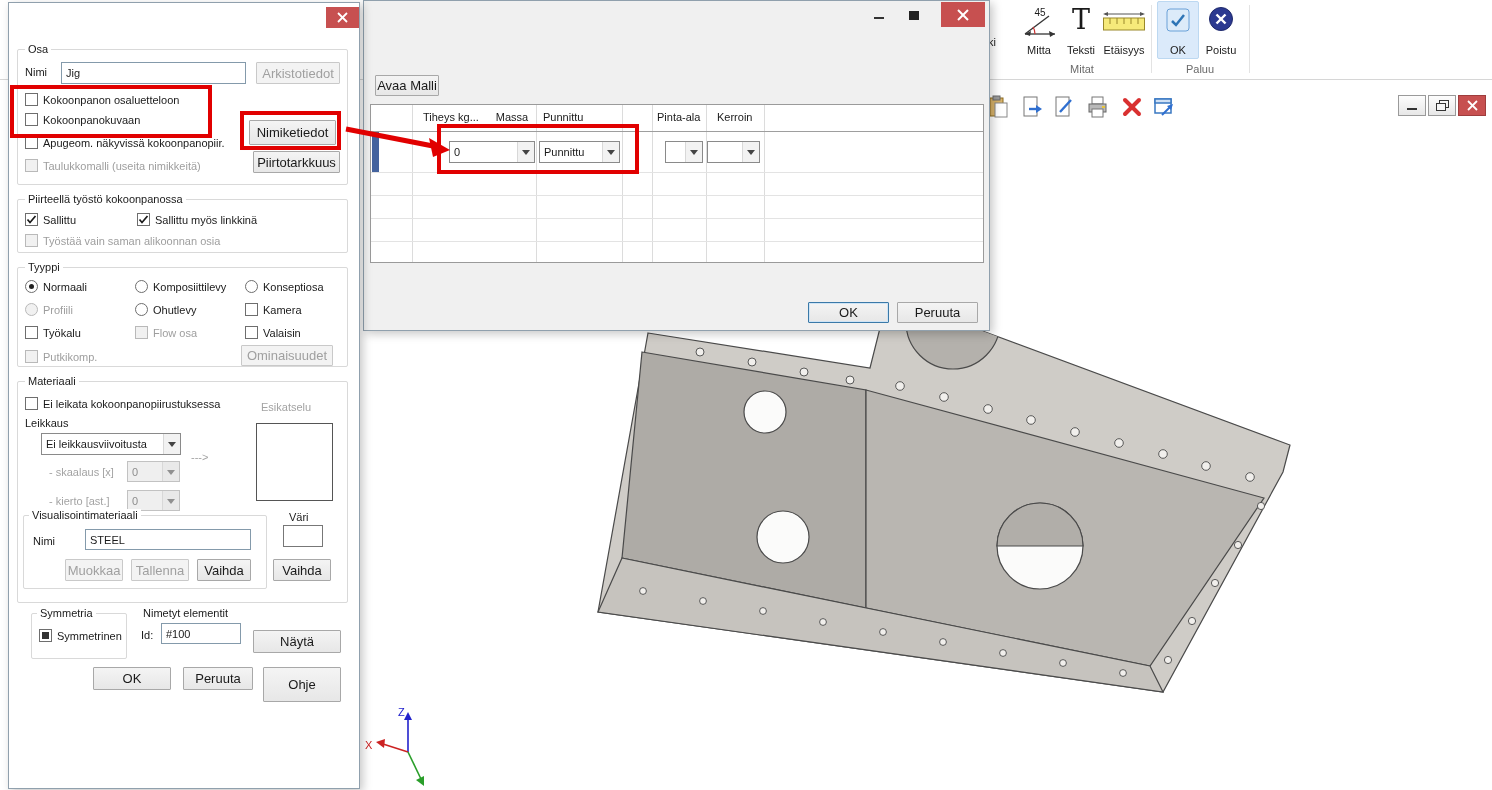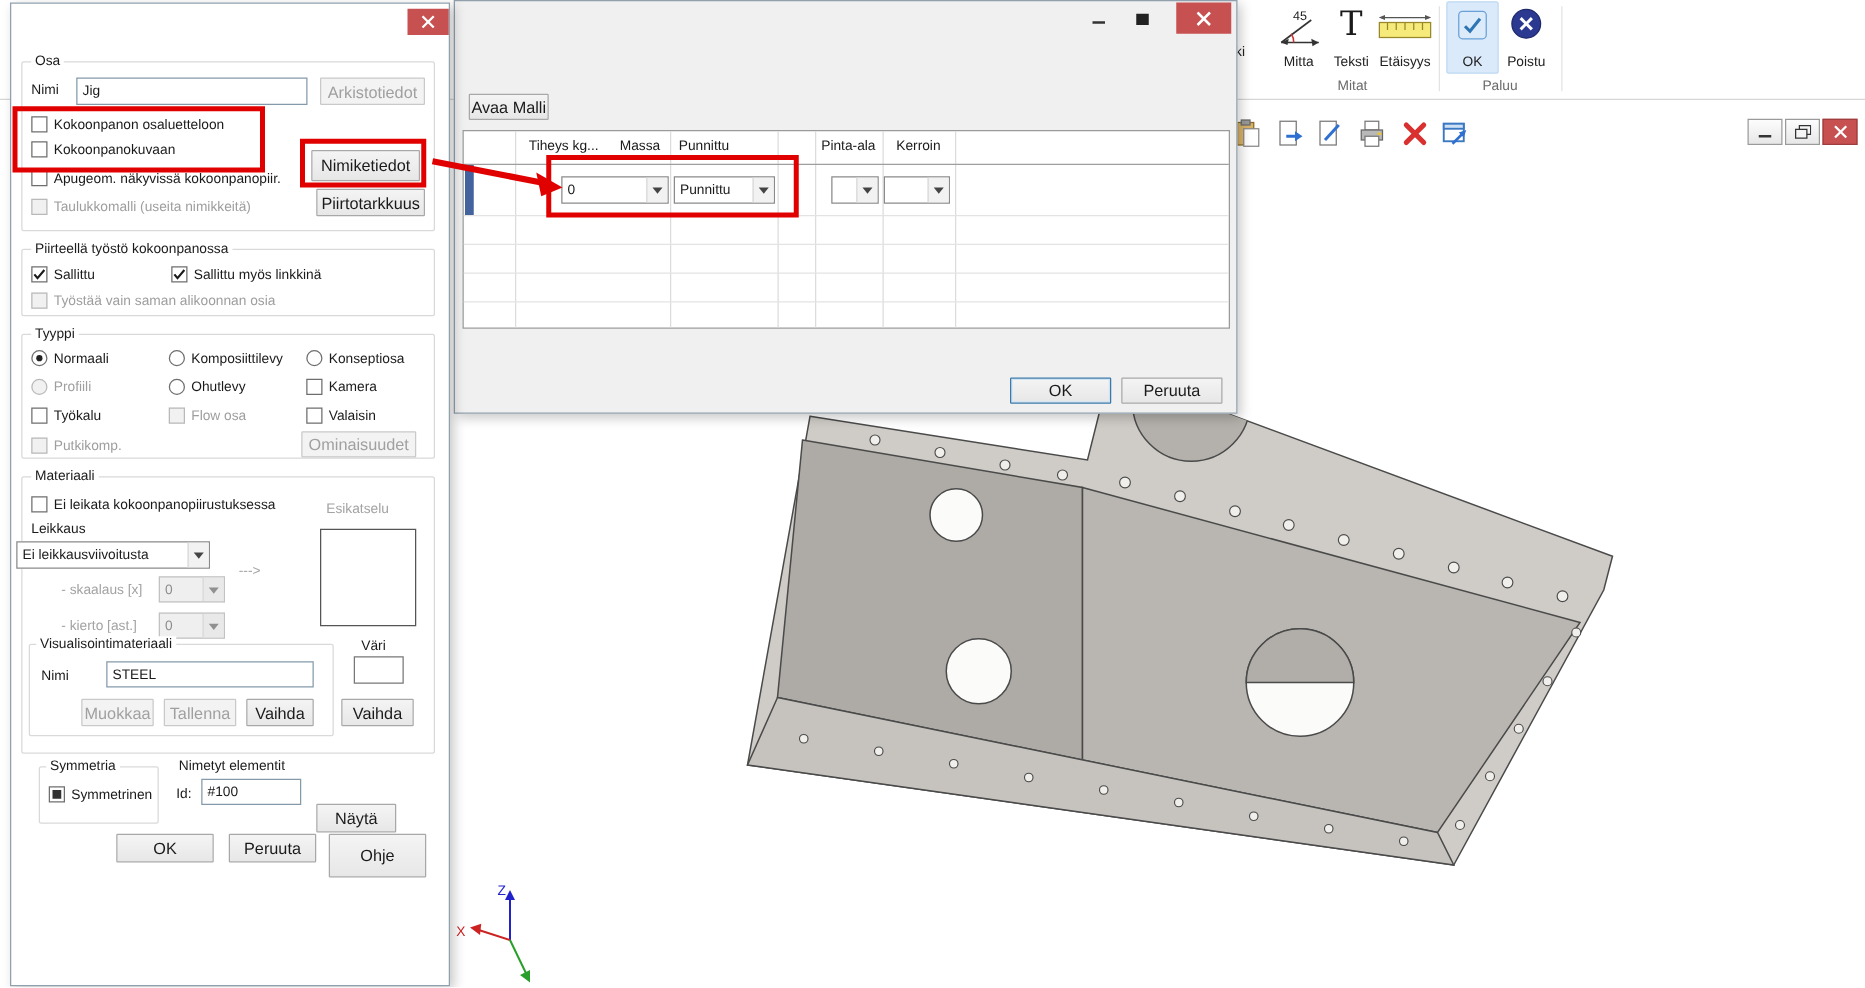--- a/index.html
+++ b/index.html
@@ -364,21 +364,21 @@
     <div class="btn dis" style="left:232px;top:342px;width:92px;height:21px">Ominaisuudet</div>
 
     <div class="grp" style="left:8px;top:378px;width:331px;height:222px"></div>
     <span class="glab" style="left:16px;top:372px">Materiaali</span>
     <div class="cb" style="left:16px;top:394px">
       <span class="bx"></span>
       <span>Ei leikata kokoonpanopiirustuksessa</span>
     </div>
     <span class="lbl gray" style="left:252px;top:398px">Esikatselu</span>
     <span class="lbl" style="left:16px;top:414px">Leikkaus</span>
-    <div class="dd" style="left:4px;top:430px;width:155px;height:22px">
+    <div class="dd" style="left:32px;top:430px;width:140px;height:22px">
       <span>Ei leikkausviivoitusta</span>
     </div>
     <div class="abs" style="left:247px;top:420px;width:77px;height:78px;background:#fff;border:1px solid #555"></div>
     <span class="lbl gray" style="left:182px;top:448px">---&gt;</span>
     <span class="lbl gray" style="left:40px;top:463px">- skaalaus [x]</span>
     <div class="dd dis" style="left:118px;top:458px;width:53px;height:21px">
       <span>0</span>
     </div>
     <span class="lbl gray" style="left:40px;top:492px">- kierto [ast.]</span>
     <div class="dd dis" style="left:118px;top:487px;width:53px;height:21px">
@@ -402,21 +402,21 @@
     <span class="glab" style="left:28px;top:604px">Symmetria</span>
     <div class="cb mix" style="left:30px;top:626px">
       <span class="bx"></span>
       <span>Symmetrinen</span>
     </div>
     <span class="lbl" style="left:134px;top:604px">Nimetyt elementit</span>
     <span class="lbl" style="left:132px;top:626px">Id:</span>
     <div class="inp" style="left:152px;top:620px;width:80px;height:21px">
       <span>#100</span>
     </div>
-    <div class="btn" style="left:244px;top:640px;width:64px;height:23px">Näytä</div>
+    <div class="btn" style="left:244px;top:627px;width:88px;height:23px">Näytä</div>
 
     <div class="btn" style="left:84px;top:664px;width:78px;height:23px">OK</div>
     <div class="btn" style="left:174px;top:664px;width:70px;height:23px">Peruuta</div>
     <div class="btn" style="left:254px;top:664px;width:78px;height:35px">Ohje</div>
   </div>
 
   <svg class="anno" width="1492" height="790" viewBox="0 0 1492 790">
     <rect x="12" y="87" width="198" height="49" fill="none" stroke="#e10000" stroke-width="4"></rect>
     <rect x="242" y="113" width="97" height="35" fill="none" stroke="#e10000" stroke-width="4"></rect>
     <rect x="439" y="126" width="198" height="46" fill="none" stroke="#e10000" stroke-width="4"></rect>

